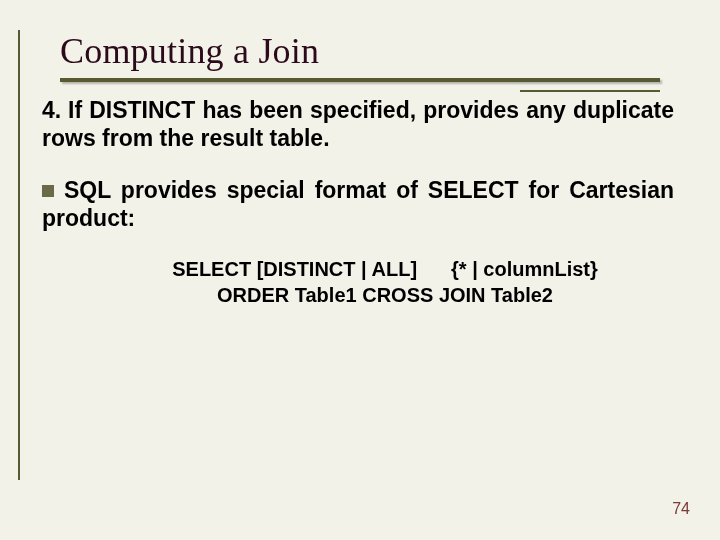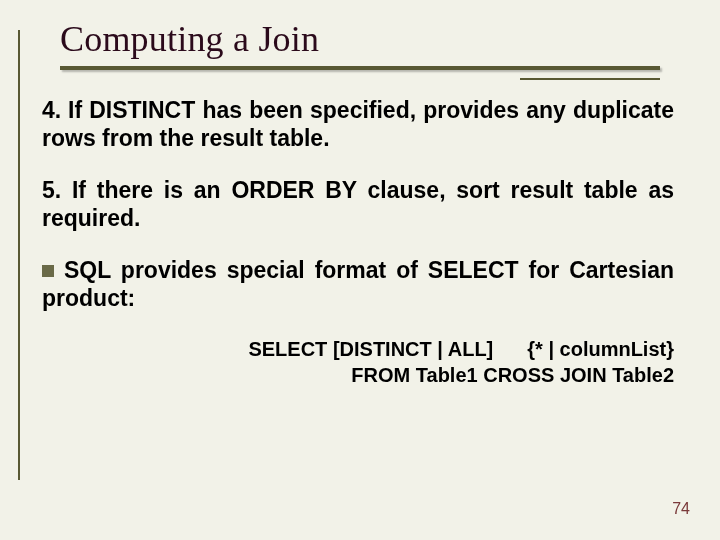--- a/index.html
+++ b/index.html
@@ -30,21 +30,21 @@
     position: absolute;
     left: 60px;
     top: 18px;
     right: 60px;
   }
   .title {
     font-family: "Times New Roman", Times, serif;
     font-size: 36px;
     font-weight: 400;
     color: #2b0a1b;
-    margin: 0 0 6px 0;
+    margin: 12px 0 6px 0;
     letter-spacing: 0.2px;
   }
   .title-underline {
     height: 4px;
     background: #595933;
     width: 100%;
     position: relative;
     box-shadow: 2px 2px 2px rgba(0,0,0,0.25);
   }
   .title-underline::after {
@@ -87,21 +87,21 @@
     background: #6a6a47;
     margin-right: 10px;
     vertical-align: 1px;
   }
   .code-block {
     margin-top: 18px;
     margin-left: 54px;
     font-size: 20px;
     line-height: 1.3;
     font-weight: 700;
-    text-align: right;
+    text-align: center;
   }
   .code-line { white-space: nowrap; }
   .gap { display: inline-block; width: 34px; }
   .pagenum {
     position: absolute;
     right: 30px;
     bottom: 22px;
     font-size: 16px;
     color: #7a3a3a;
     font-weight: 400;
@@ -119,33 +119,29 @@
     <h1 class="title">Computing a Join</h1>
     <div class="title-underline"></div>
   </div>
 
   <div class="body">
 
     <div class="item item-indent">
       <span class="marker">4.</span><span class="text">If DISTINCT has been specified, provides any duplicate rows from the result table.</span>
     </div>
 
-    <div class="item">
-      <span>5.</span>
-      <span class="text">If there is an ORDER BY clause, sort result table as required.</span>
-    </div>
 
     <div class="item">
       <span class="bullet-sq"></span><span class="text">SQL provides special format of SELECT for Cartesian product:</span>
     </div>
 
     <div class="code-block">
       <div class="code-line">
         <span>SELECT   [DISTINCT | ALL]</span><span class="gap"></span><span>{* | columnList}</span>
       </div>
-      <div class="code-line">FROM Table1 CROSS JOIN Table2</div>
+      <div class="code-line">ORDER Table1 CROSS JOIN Table2</div>
     </div>
 
   </div>
 
   <div class="pagenum">74</div>
 
 </div>
 
 </body></html>

